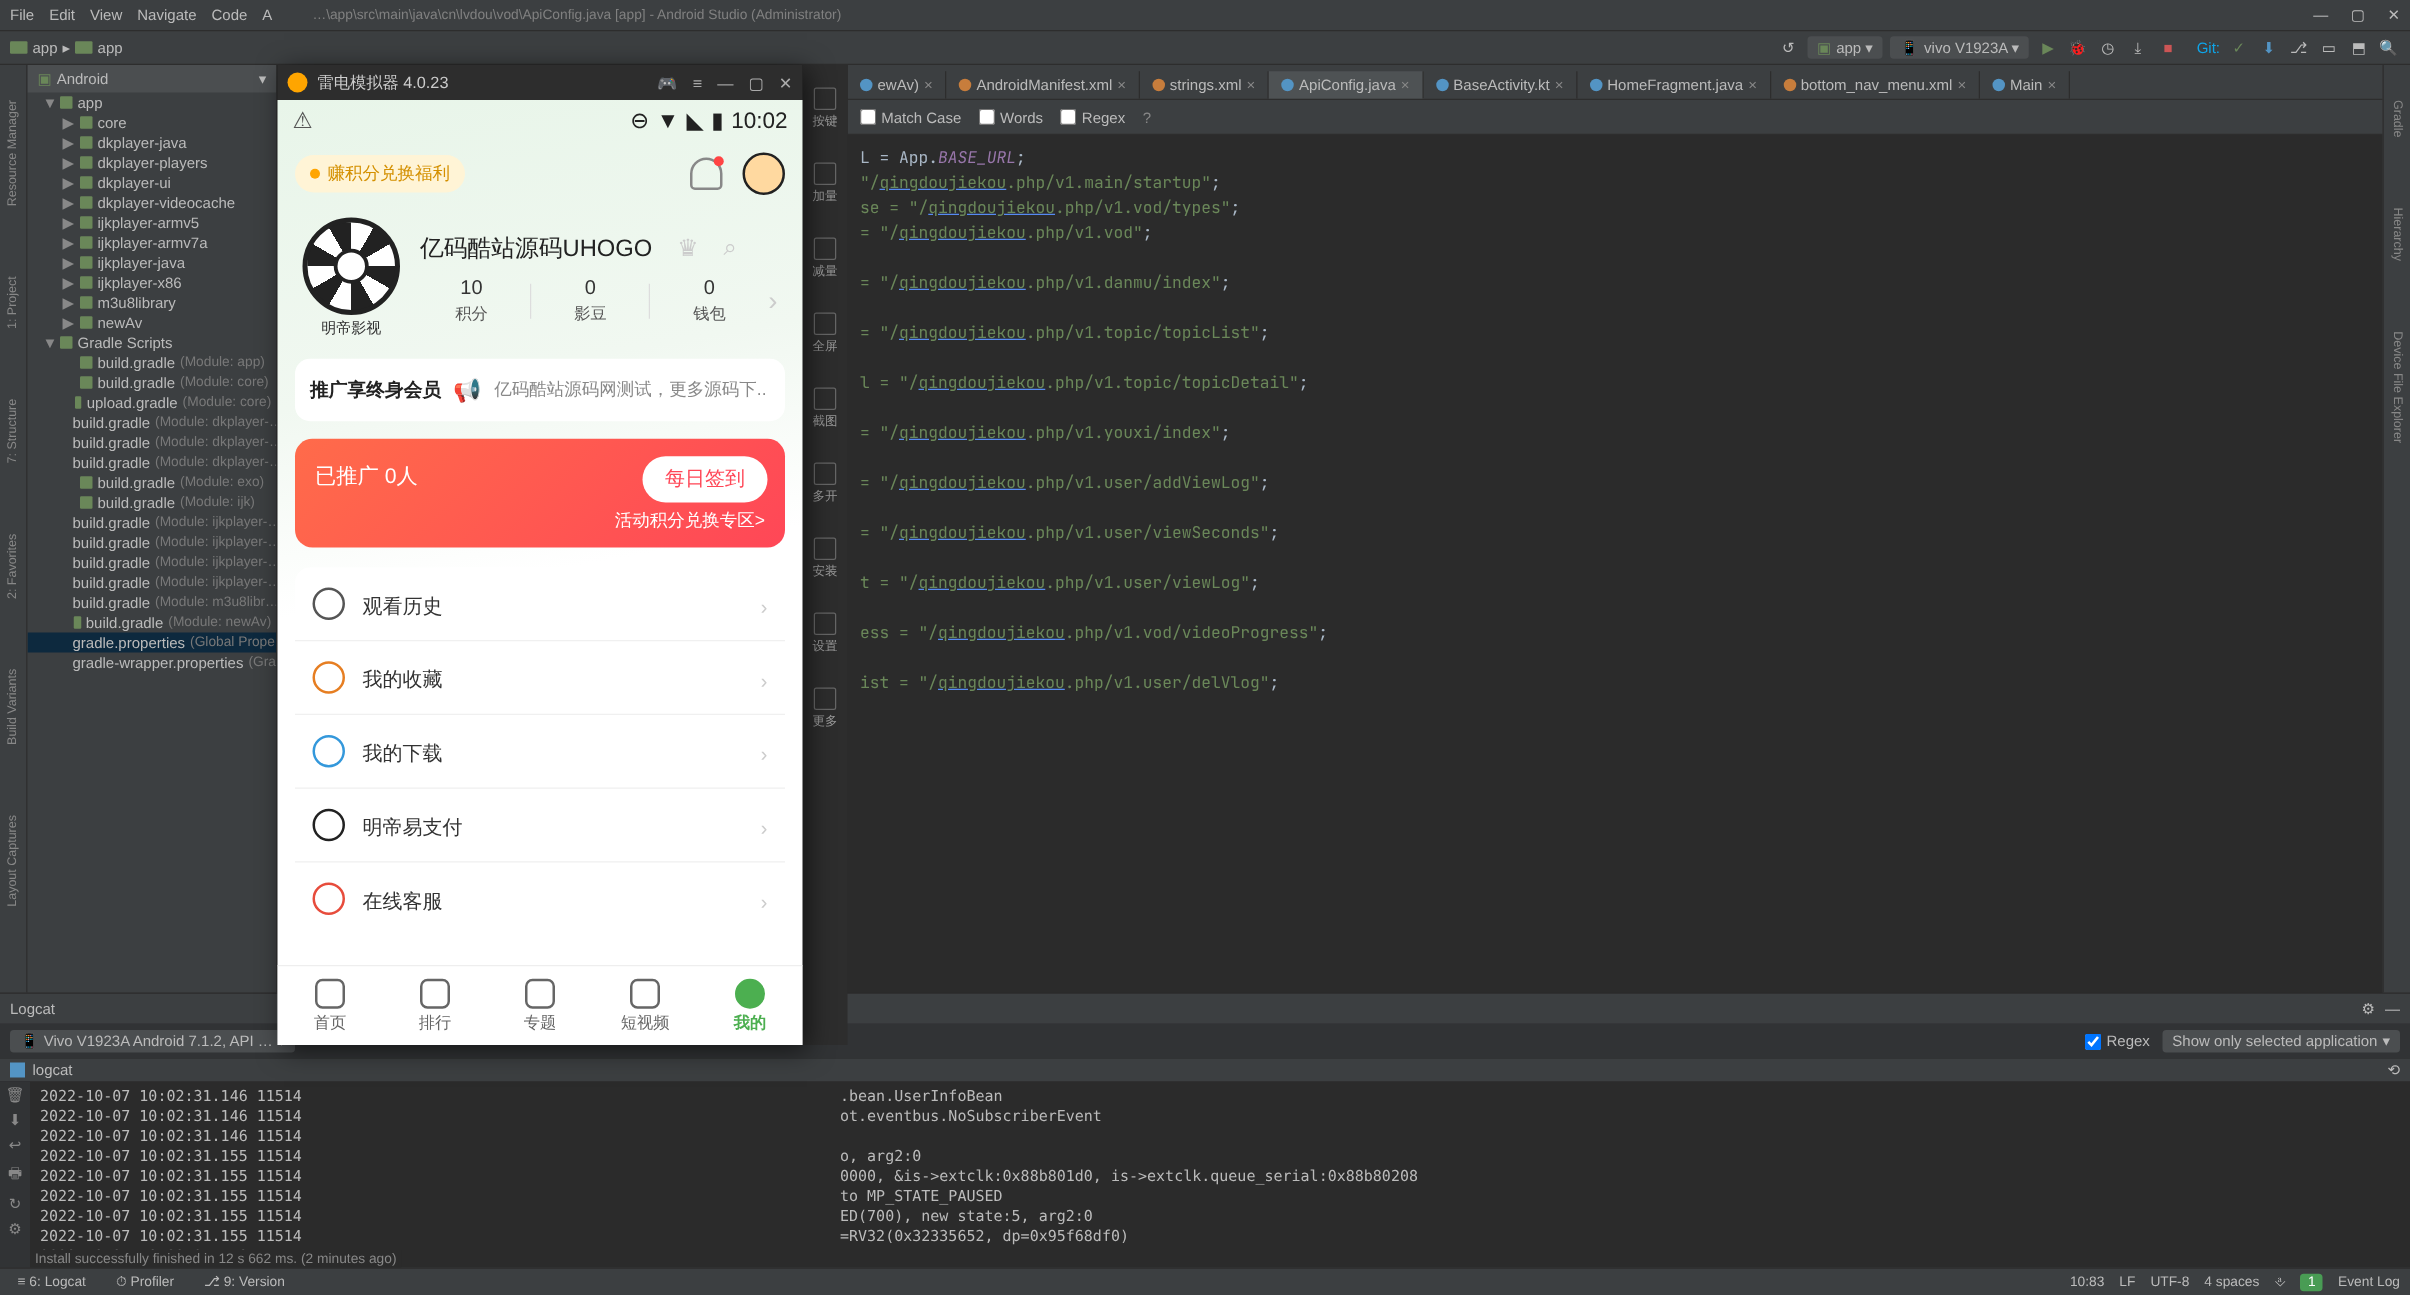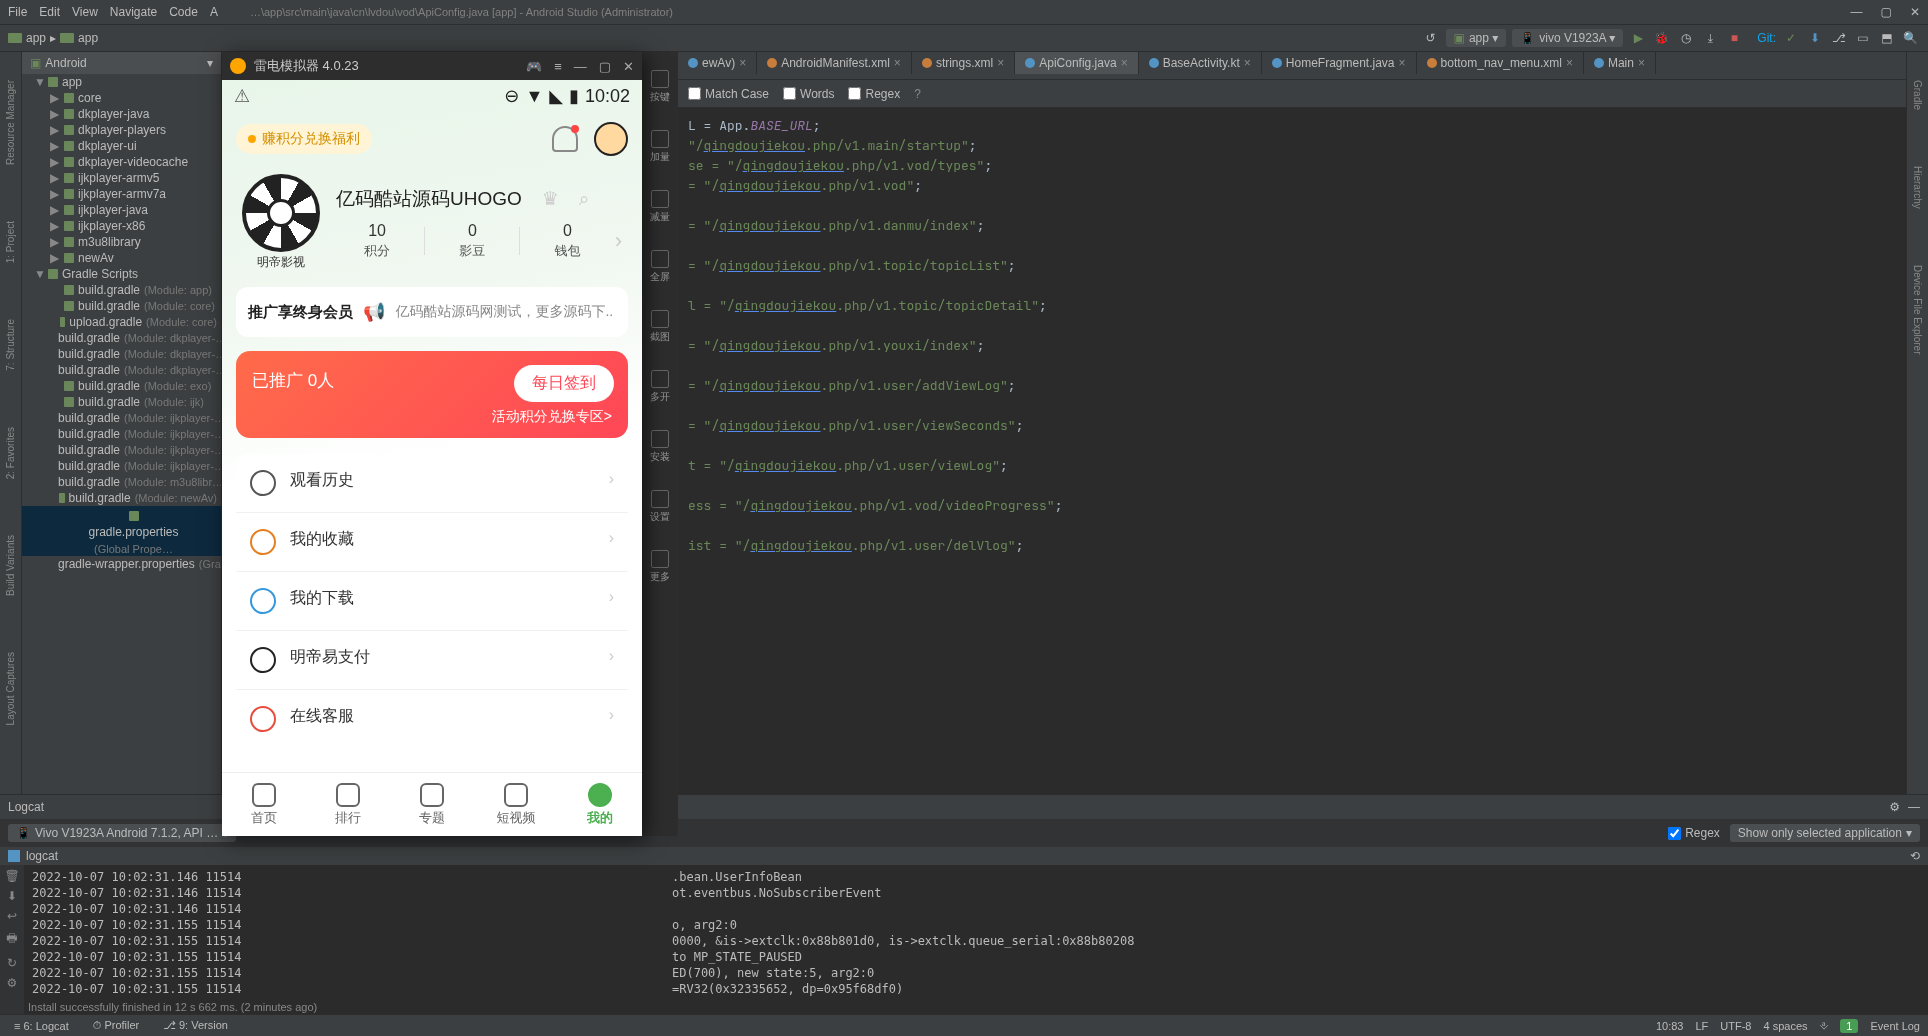--- a/index.html
+++ b/index.html
@@ -23,21 +23,21 @@
 .main { display: flex; height: calc(100% - 52px - 220px - 22px); position: relative; }
 
 
 .left-stripe { width: 22px; background: #3c3f41; border-right: 1px solid #2d2d2d; display: flex; flex-direction: column; align-items: center; padding-top: 20px; gap: 40px; color: #888; font-size: 10px; }
 .left-stripe .stripe-label { writing-mode: vertical-rl; transform: rotate(180deg); cursor: pointer; padding: 8px 2px; }
 
 
 .project-tree { width: 200px; background: #3c3f41; border-right: 1px solid #2d2d2d; overflow-y: auto; font-size: 12px; }
 .project-tree .tree-header { background: #4b4e50; padding: 4px 8px; color: #bbbbbb; display: flex; align-items: center; gap: 4px; }
 .project-tree .tree-row { padding: 1px 4px 1px 10px; white-space: nowrap; cursor: pointer; display: flex; align-items: center; gap: 4px; overflow: hidden; }
-.project-tree .tree-row.sel { background: #0d293e; flex-direction: column; }
+.project-tree .tree-row.sel { background: #0d293e; }
 .project-tree .arrow { width: 10px; color: #888; display: inline-block; }
 .project-tree .name { color: #bbbbbb; }
 .project-tree .hint { color: #787878; font-size: 11px; }
 .project-tree .lvl1 { padding-left: 12px; }
 .project-tree .lvl2 { padding-left: 28px; }
 .pkg-icon { width: 10px; height: 10px; background: #6a8759; border-radius: 1px; display: inline-block; }
 
 
 .emulator { position: absolute; left: 222px; top: 0; width: 420px; height: 784px; background: #1a1a1a; z-index: 100; box-shadow: 4px 4px 20px rgba(0,0,0,0.6); }
 .emulator .emu-title { height: 28px; background: #2d2d2d; display: flex; align-items: center; padding: 0 8px; color: #ccc; font-size: 13px; gap: 8px; }
@@ -67,38 +67,38 @@
 .emulator .chevron { color: #ccc; font-size: 22px; }
 .emulator .promo-strip { background: #fff; margin: 0 14px; padding: 14px 12px; border-radius: 12px; display: flex; align-items: center; gap: 10px; font-size: 15px; }
 .emulator .promo-strip .ptitle { font-weight: 600; color: #222; }
 .emulator .promo-strip .picon { color: #ff6b4a; font-size: 18px; }
 .emulator .promo-strip .ptext { color: #888; font-size: 14px; flex: 1; white-space: nowrap; overflow: hidden; }
 .emulator .promo-card { margin: 14px 14px 0; background: linear-gradient(135deg, #ff6b4a, #ff4757); border-radius: 14px; padding: 18px 16px 12px; color: #fff; position: relative; }
 .emulator .promo-card .already { font-size: 17px; }
 .emulator .promo-card .daily { position: absolute; top: 14px; right: 14px; background: #fff; color: #ff4757; padding: 8px 18px; border-radius: 20px; font-size: 16px; font-weight: 500; }
 .emulator .promo-card .exchange { text-align: right; margin-top: 16px; font-size: 14px; }
 .emulator .menu-list { margin: 16px 14px 0; background: #fff; border-radius: 12px; }
-.emulator .menu-row { display: flex; align-items: flex-start; padding: 16px 14px; gap: 14px; border-bottom: 1px solid #f0f0f0; font-size: 16px; color: #333; }
+.emulator .menu-row { display: flex; align-items: flex-end; padding: 16px 14px; gap: 14px; border-bottom: 1px solid #f0f0f0; font-size: 16px; color: #333; }
 .emulator .menu-row:last-child { border-bottom: none; }
 .emulator .menu-row .mi-icon { width: 26px; height: 26px; border-radius: 50%; display: flex; align-items: center; justify-content: center; }
 .emulator .menu-row .chev { margin-left: auto; color: #ccc; }
 .emulator .navbar { position: absolute; bottom: 0; left: 0; right: 0; height: 64px; background: #fff; display: flex; border-top: 1px solid #eee; }
 .emulator .nav-item { flex: 1; display: flex; flex-direction: column; align-items: center; justify-content: center; gap: 2px; color: #666; font-size: 13px; }
 .emulator .nav-item.active { color: #4caf50; font-weight: 600; }
 .emulator .nav-item .ni-icon { width: 24px; height: 24px; border: 2px solid currentColor; border-radius: 6px; }
 .emulator .nav-item.active .ni-icon { background: #4caf50; border-color: #4caf50; border-radius: 50%; }
 
 
 .emu-sidebar { position: absolute; left: 642px; top: 0; width: 36px; height: 784px; background: #2d2d2d; z-index: 99; display: flex; flex-direction: column; align-items: center; padding: 6px 0; gap: 14px; color: #999; font-size: 10px; }
 .emu-sidebar .eb-item { display: flex; flex-direction: column; align-items: center; gap: 2px; cursor: pointer; margin-top: 12px; }
 .emu-sidebar .eb-icon { width: 18px; height: 18px; border: 1px solid #666; border-radius: 2px; }
 
 
 .editor-area { flex: 1; margin-left: 456px; display: flex; flex-direction: column; background: #2b2b2b; overflow: hidden; }
-.editor-tabs { height: 28px; background: #3c3f41; display: flex; align-items: flex-start; overflow: hidden; border-bottom: 1px solid #2d2d2d; }
+.editor-tabs { height: 28px; background: #3c3f41; display: flex; align-items: flex-end; overflow: hidden; border-bottom: 1px solid #2d2d2d; }
 .editor-tabs .tab { padding: 4px 10px; color: #bbbbbb; font-size: 12px; display: flex; align-items: center; gap: 4px; border-right: 1px solid #2d2d2d; cursor: pointer; white-space: nowrap; }
 .editor-tabs .tab.active { background: #4e5254; }
 .editor-tabs .tab .close { color: #888; }
 .editor-tabs .tab .ficon { width: 10px; height: 10px; border-radius: 50%; }
 .editor-tabs .tab .ficon.java { background: #5394c4; }
 .editor-tabs .tab .ficon.xml { background: #c77d3c; }
 .find-bar { height: 28px; background: #3c3f41; display: flex; align-items: center; padding: 0 10px; gap: 14px; color: #bbbbbb; border-bottom: 1px solid #2d2d2d; }
 .find-bar .cb { display: flex; align-items: center; gap: 4px; }
 .find-bar .cb input { accent-color: #5394c4; }
 .editor-code { flex: 1; font-family: "JetBrains Mono", Consolas, monospace; font-size: 13px; line-height: 20px; padding: 8px 0 8px 10px; overflow: hidden; color: #a9b7c6; }

